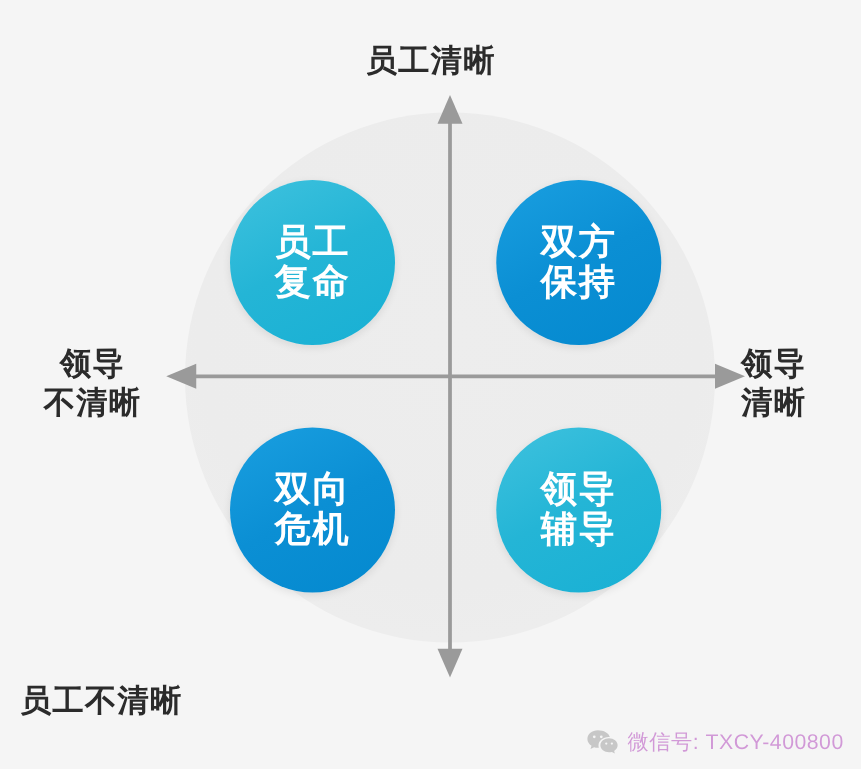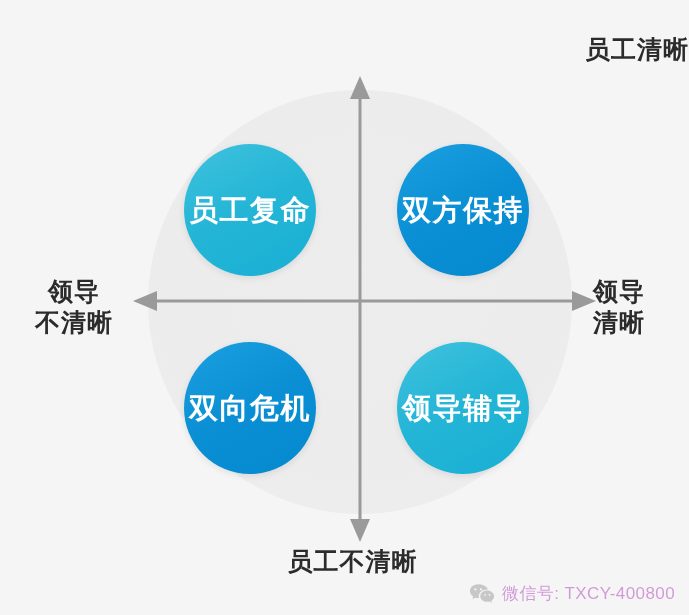--- a/index.html
+++ b/index.html
@@ -38,21 +38,21 @@
     height: 615px;
   }
 
   
   .bubble {
     position: absolute;
     width: 132px;
     height: 132px;
     border-radius: 50%;
     display: flex;
-    flex-direction: row;
+    flex-direction: column;
     align-items: center;
     justify-content: center;
     color: #ffffff;
     font-size: 29px;
     line-height: 1.12;
     font-weight: 700;
     letter-spacing: 1.5px;
     text-align: center;
     box-shadow: 0 2px 7px rgba(0,0,0,0.09);
   }
@@ -76,26 +76,26 @@
     color: #2b2b2b;
     font-size: 25px;
     font-weight: 600;
     letter-spacing: 1px;
     line-height: 1.25;
     white-space: nowrap;
   }
   #label-top {
     left: 0; right: 0;
     top: 34px;
-    text-align: right;
+    text-align: center;
   }
   #label-bottom {
     left: 16px; right: 0;
     top: 546px;
-    text-align: center;
+    text-align: left;
   }
   #label-left {
     left: 18px;
     top: 276px;
     width: 112px;
     text-align: center;
   }
   #label-right {
     right: 14px;
     top: 276px;

